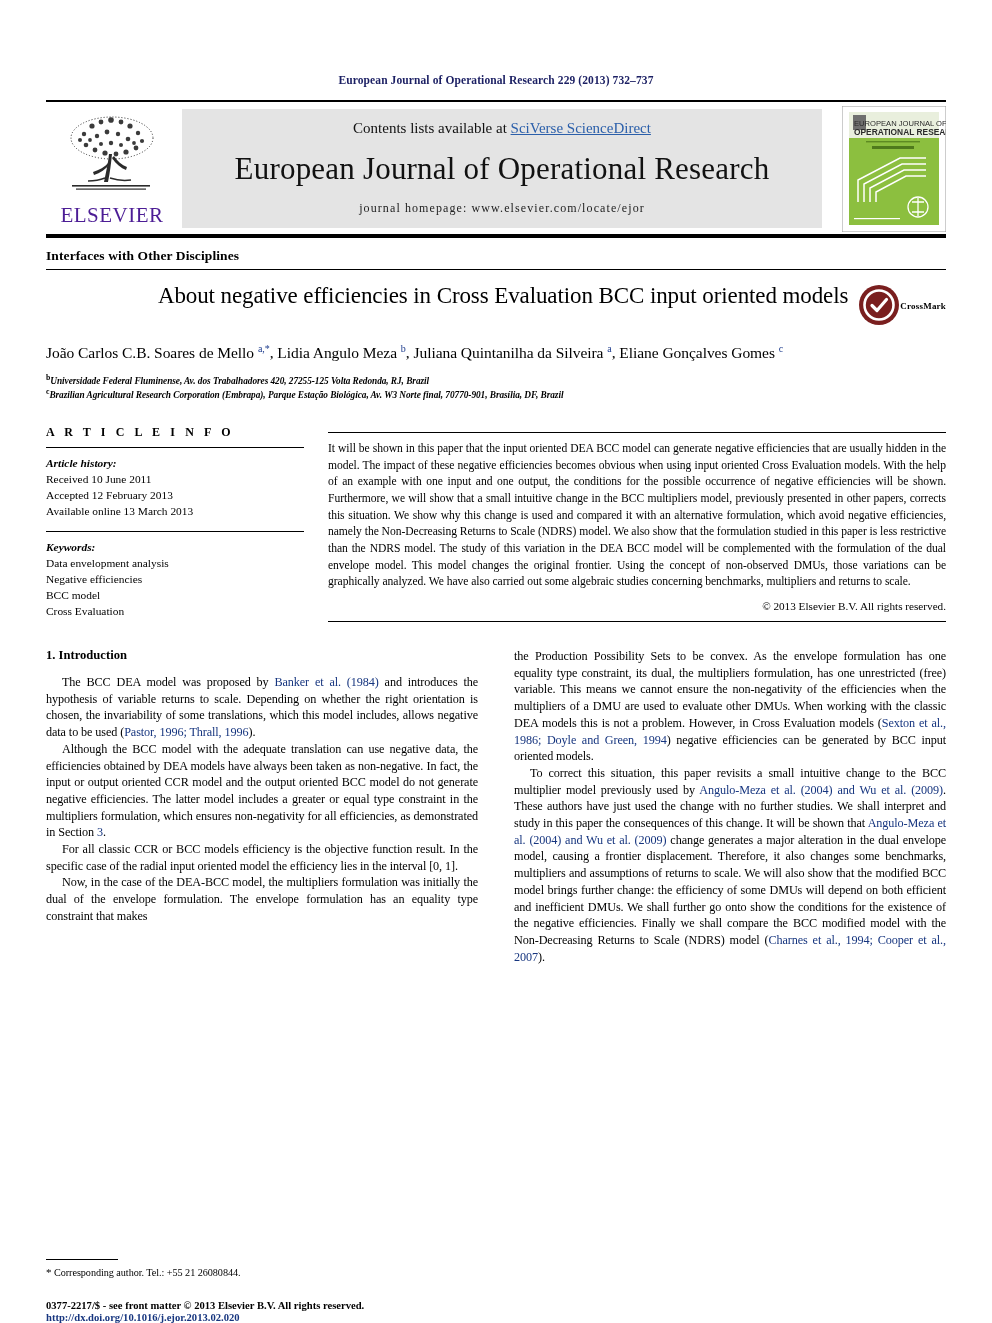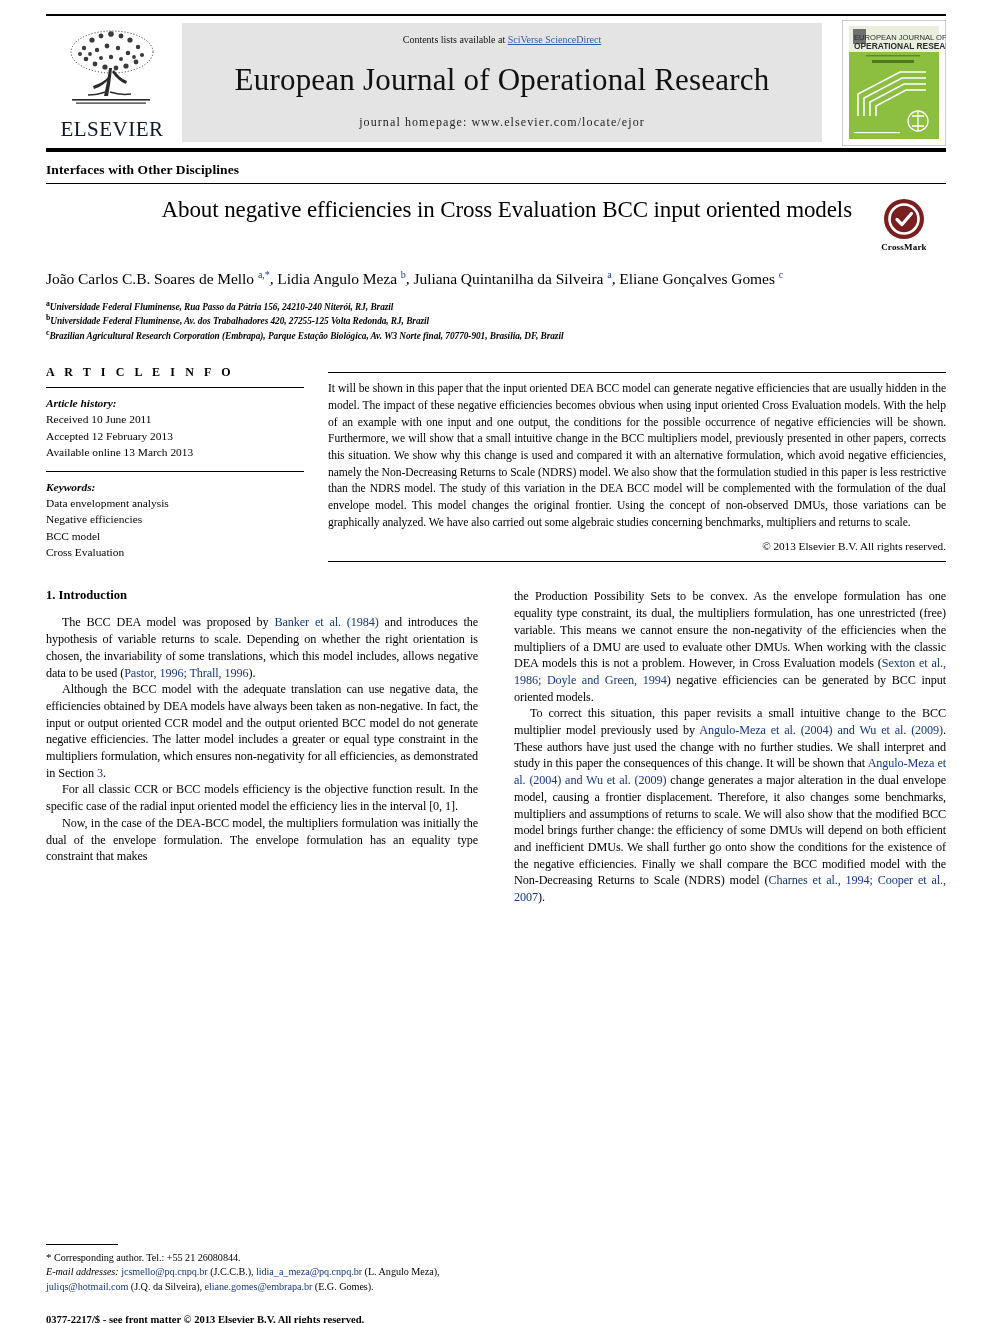--- a/index.html
+++ b/index.html
@@ -41,35 +41,35 @@
     flex-direction: column;
     align-items: center;
     justify-content: flex-end;
     padding-bottom: 2px;
   }
   .tree-svg { display: block; }
   .elsevier-word {
     font-family: "Liberation Serif", serif;
     font-size: 21px;
     letter-spacing: .5px;
-    color: #0f172a;
+    color: #4c1d95;
     line-height: 1;
     margin-top: 1px;
   }
   .mast-center {
     flex: 1 1 auto;
     background: #e4e4e4;
     margin: 0 8px 0 4px;
     display: flex;
     flex-direction: column;
     align-items: center;
     justify-content: space-between;
     padding: 11px 0 12px 0;
   }
-  .contents-line { font-size: 10px; color: #111; }
+  .contents-line { font-size: 15px; color: #111; }
   .contents-line .sd { color: #2b5faa; }
   .journal-name {
     font-size: 31px;
     letter-spacing: .2px;
     color: #111;
     font-family: "Liberation Serif", serif;
   }
   .homepage {
     font-size: 12px;
     letter-spacing: 1.1px;
@@ -99,21 +99,21 @@
   h1.paper-title {
     font-size: 23px;
     font-weight: normal;
     line-height: 1.24;
     margin: 0;
     letter-spacing: -.1px;
   }
   .crossmark {
     flex: 0 0 84px;
     display: flex;
-    flex-direction: column;
+    flex-direction: row;
     align-items: center;
     margin-top: 2px;
   }
   .cm-label { font-size: 9px; font-weight: bold; margin-top: 2px; letter-spacing: .2px; }
 
   .authors {
     margin-top: 16px;
     font-size: 15.5px;
     line-height: 1.42;
     letter-spacing: -.05px;
@@ -177,20 +177,21 @@
   .imprint { position: absolute; left: 46px; bottom: 0px; width: 440px; }
   .imprint .line1 { font-size: 10.6px; font-weight: bold; }
   .imprint .line2 { font-size: 10.6px; color: #16357f; font-weight: bold; margin-top: 1px; }
   sup { line-height: 0; }
 </style>
 </head>
 <body>
 
 <div class="page">
 
+  <div class="runhead">European Journal of Operational Research 229 (2013) 732–737</div>
 
   <div class="masthead">
 
     <div class="elsevier-logo">
       <svg class="tree-svg" width="96" height="92" viewBox="0 0 96 92">
         <g fill="#2b2b2b">
           <ellipse cx="48" cy="26" rx="41" ry="21" fill="none" stroke="#2b2b2b" stroke-width="1" stroke-dasharray="1 2"></ellipse>
           <g opacity="0.92">
             <circle cx="20" cy="22" r="2.2"></circle>
               <circle cx="28" cy="14" r="2.6"></circle>
@@ -278,23 +279,20 @@
         <path d="M14 21.5 L19 26.5 L28.5 15.5" fill="none" stroke="#ffffff" stroke-width="3.2" stroke-linecap="round" stroke-linejoin="round"></path>
       </svg>
       <div class="cm-label">CrossMark</div>
     </div>
   </div>
 
   <div class="authors">João Carlos C.B. Soares de Mello <sup>a,*</sup>, Lidia Angulo Meza <sup>b</sup>, Juliana Quintanilha da Silveira <sup>a</sup>, Eliane Gonçalves Gomes <sup>c</sup></div>
 
   <div class="affils">
     <div class="affil">
-      <sup>a</sup><span>Universidade Federal Fluminense, Rua Passo da Pátria 156, 24210-240 Niterói, RJ, Brazil</span>
-    </div>
-    <div class="affil">
       <sup>b</sup><span>Universidade Federal Fluminense, Av. dos Trabalhadores 420, 27255-125 Volta Redonda, RJ, Brazil</span>
     </div>
     <div class="affil">
       <sup>c</sup><span>Brazilian Agricultural Research Corporation (Embrapa), Parque Estação Biológica, Av. W3 Norte final, 70770-901, Brasília, DF, Brazil</span>
     </div>
   </div>
 
   <div class="info-wrap">
 
     <div class="info-col">
@@ -337,21 +335,20 @@
     </div>
     <div class="bodycol">
       <p class="bodytext" style="text-indent:0">the Production Possibility Sets to be convex. As the envelope formulation has one equality type constraint, its dual, the multipliers formulation, has one unrestricted (free) variable. This means we cannot ensure the non-negativity of the efficiencies when the multipliers of a DMU are used to evaluate other DMUs. When working with the classic DEA models this is not a problem. However, in Cross Evaluation models (<a class="ref" href="#">Sexton et al., 1986; Doyle and Green, 1994</a>) negative efficiencies can be generated by BCC input oriented models.</p>
       <p class="bodytext">To correct this situation, this paper revisits a small intuitive change to the BCC multiplier model previously used by <a class="ref" href="#">Angulo-Meza et al. (2004) and Wu et al. (2009)</a>. These authors have just used the change with no further studies. We shall interpret and study in this paper the consequences of this change. It will be shown that <a class="ref" href="#">Angulo-Meza et al. (2004) and Wu et al. (2009)</a> change generates a major alteration in the dual envelope model, causing a frontier displacement. Therefore, it also changes some benchmarks, multipliers and assumptions of returns to scale. We will also show that the modified BCC model brings further change: the efficiency of some DMUs will depend on both efficient and inefficient DMUs. We shall further go onto show the conditions for the existence of the negative efficiencies. Finally we shall compare the BCC modified model with the Non-Decreasing Returns to Scale (NDRS) model (<a class="ref" href="#">Charnes et al., 1994; Cooper et al., 2007</a>).</p>
     </div>
   </div>
 
   <div class="footnotes">
     <div class="fn-rule"></div>
     <div class="fn"><span class="corr-star">*</span> Corresponding author. Tel.: +55 21 26080844.</div>
-    <div class="fn"><em>E-mail addresses:</em> <a href="#">jcsmello@pq.cnpq.br</a> (J.C.C.B.), <a href="#">lidia_a_meza@pq.cnpq.br</a> (L. Angulo Meza), <a href="#">juliqs@hotmail.com</a> (J.Q. da Silveira), <a href="#">eliane.gomes@embrapa.br</a> (E.G. Gomes).</div>
   </div>
 
   <div class="imprint">
     <div class="line1">0377-2217/$ - see front matter © 2013 Elsevier B.V. All rights reserved.</div>
     <div class="line2">http://dx.doi.org/10.1016/j.ejor.2013.02.020</div>
   </div>
 
 </div>
 
 </body></html>

